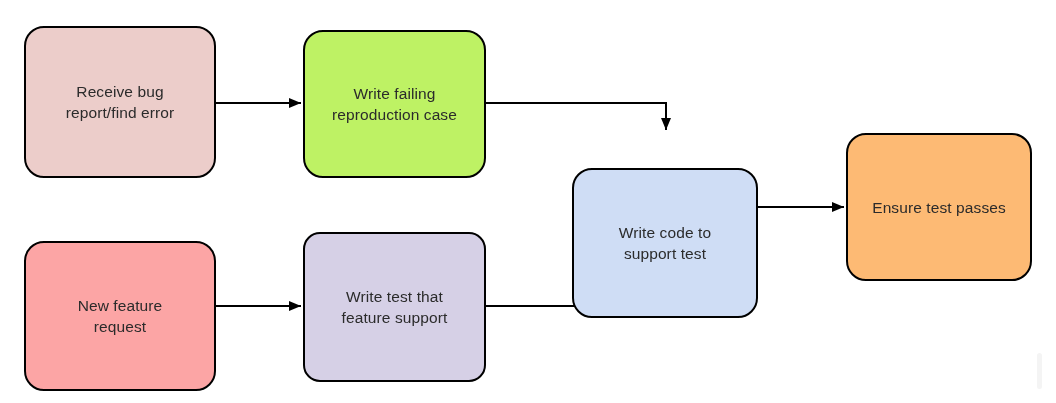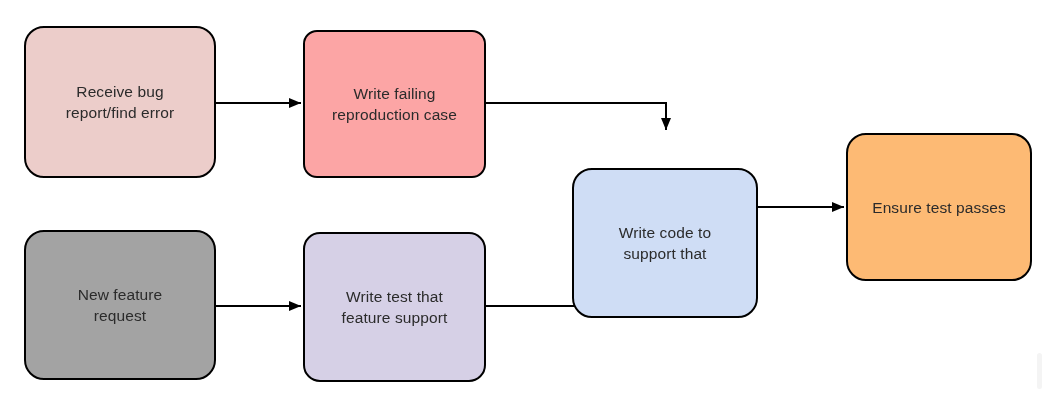--- a/index.html
+++ b/index.html
@@ -75,45 +75,45 @@
     <path d="M758,207 L844,207" fill="none" stroke="#000000" stroke-width="2" marker-end="url(#ah)"></path>
   </svg>
 
   <div class="node n-receive-bug" style="background-color: rgb(236, 205, 202);">
     <div class="node-label">
       <span class="line">Receive bug</span>
       <span class="line">report/find error</span>
     </div>
   </div>
 
-  <div class="node n-write-failing" style="background-color: #fca5a5; border-radius: 14px;">
+  <div class="node n-write-failing" style="background-color: #bef264;">
     <div class="node-label">
       <span class="line">Write failing</span>
       <span class="line">reproduction case</span>
     </div>
   </div>
 
-  <div class="node n-new-feature" style="background-color: #a3a3a3;">
+  <div class="node n-new-feature" style="background-color: #fca5a5; margin-top: 11px;">
     <div class="node-label">
       <span class="line">New feature</span>
       <span class="line">request</span>
     </div>
   </div>
 
   <div class="node n-write-test" style="background-color: rgb(214, 208, 230);">
     <div class="node-label">
       <span class="line">Write test that</span>
       <span class="line">feature support</span>
     </div>
   </div>
 
   <div class="node n-write-code" style="background-color: rgb(207, 221, 245); margin-top: 36px;">
     <div class="node-label">
       <span class="line">Write code to</span>
-      <span class="line">support that</span>
+      <span class="line">support test</span>
     </div>
   </div>
 
   <div class="node n-ensure-test" style="background-color: #fdba74;">
     <div class="node-label">
       <span class="line">Ensure test passes</span>
     </div>
   </div>
 
   <div class="scrollbar-thumb"></div>

